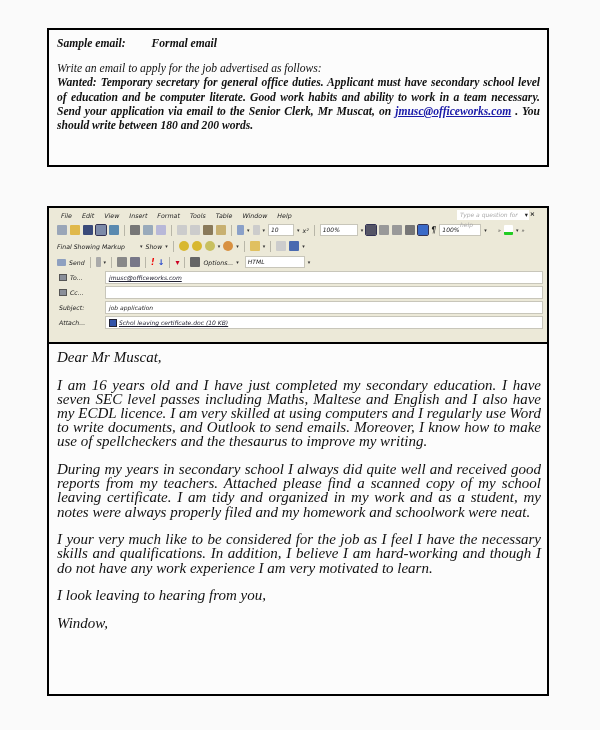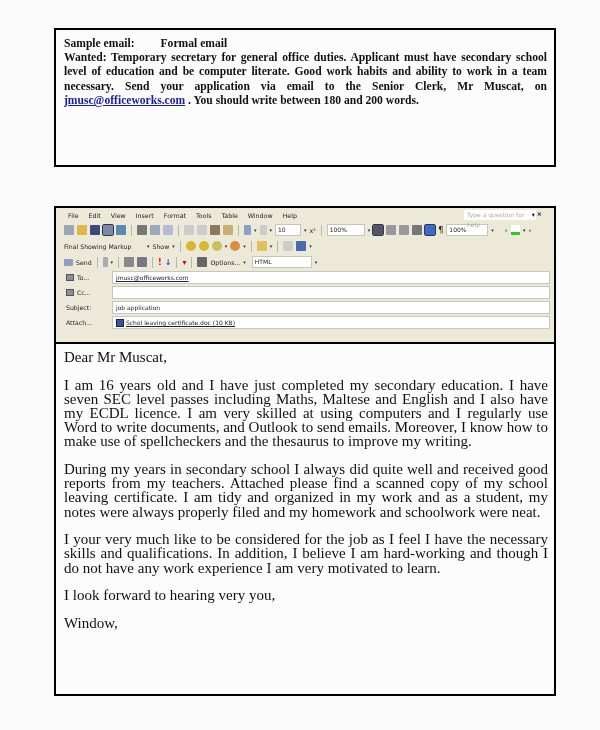--- a/index.html
+++ b/index.html
@@ -1,21 +1,21 @@
 <!DOCTYPE html>
 <html><head>
 <meta charset="utf-8">
 <style>
   html, body { margin:0; padding:0; }
   body {
     width:600px; height:730px; background:#fafafa; position:relative; overflow:hidden;
     font-family:"Liberation Serif", "DejaVu Serif", serif; color:#111;
   }
   .box {
-    position:absolute; left:54px; width:498px; border:2px solid #000; background:#fcfcfc;
+    position:absolute; left:47px; width:498px; border:2px solid #000; background:#fcfcfc;font-style:italic;
   }
   #task-box { top:28px; height:135px; }
   #task-box .inner { padding:6px 7px 0 8px; font-size:11.6px; line-height:14.2px; }
   .task-title { font-weight:bold; margin-top:1px; }
   .task-title .gap { display:inline-block; width:26px; }
   .task-instr { margin-top:11px; }
   .task-ad { font-weight:bold; text-align:justify; }
   .task-ad a { color:#1a1aa8; text-decoration:underline; }
 
   #email-box { top:206px; height:486px; }
@@ -56,20 +56,21 @@
   .email-body p { margin:0 0 13.4px 0; text-align:justify; }
 </style>
 </head>
 <body>
 
 <div class="box" id="task-box">
   <div class="inner">
     <div class="task-title">
       <span>Sample email:</span><span class="gap"></span><span>Formal email</span>
     </div>
+    <div class="task-instr">Write an email to apply for the job advertised as follows:</div>
     <div class="task-ad">
       <span>Wanted: Temporary secretary for general office duties.  Applicant must have secondary school level of education and be computer literate.  Good work habits and ability to work in a team necessary.  Send your application via email to the Senior Clerk, Mr Muscat, on </span><a>jmusc@officeworks.com</a><span> .  You should write between 180 and 200 words.</span>
     </div>
   </div>
 </div>
 
 <div class="box" id="email-box">
   <div class="outlook">
     <div class="menubar">
       <span>File</span>
@@ -204,16 +205,16 @@
           <u>Schol leaving certificate.doc (10 KB)</u>
         </div>
     </div>
   </div>
 
   <div class="email-body">
     <p>Dear Mr Muscat,</p>
     <p>I am 16 years old and I have just completed my secondary education.  I have seven SEC level passes including Maths, Maltese and English and I also have my ECDL licence.  I am very skilled at using computers and I regularly use Word to write documents, and Outlook to send emails.  Moreover, I know how to make use of spellcheckers and the thesaurus to improve my writing.</p>
     <p>During my years in secondary school I always did quite well and received good reports from my teachers.  Attached please find a scanned copy of my school leaving certificate.  I am tidy and organized in my work and as a student, my notes were always properly filed and my homework and schoolwork were neat.</p>
     <p>I your very much like to be considered for the job as I feel I have the necessary skills and qualifications.  In addition, I believe I am hard-working and though I do not have any work experience I am very motivated to learn.</p>
-    <p>I look forward to hearing very you,</p>
+    <p>I look leaving to hearing from you,</p>
     <p>Window,</p>
   </div>
 </div>
 
 </body></html>

